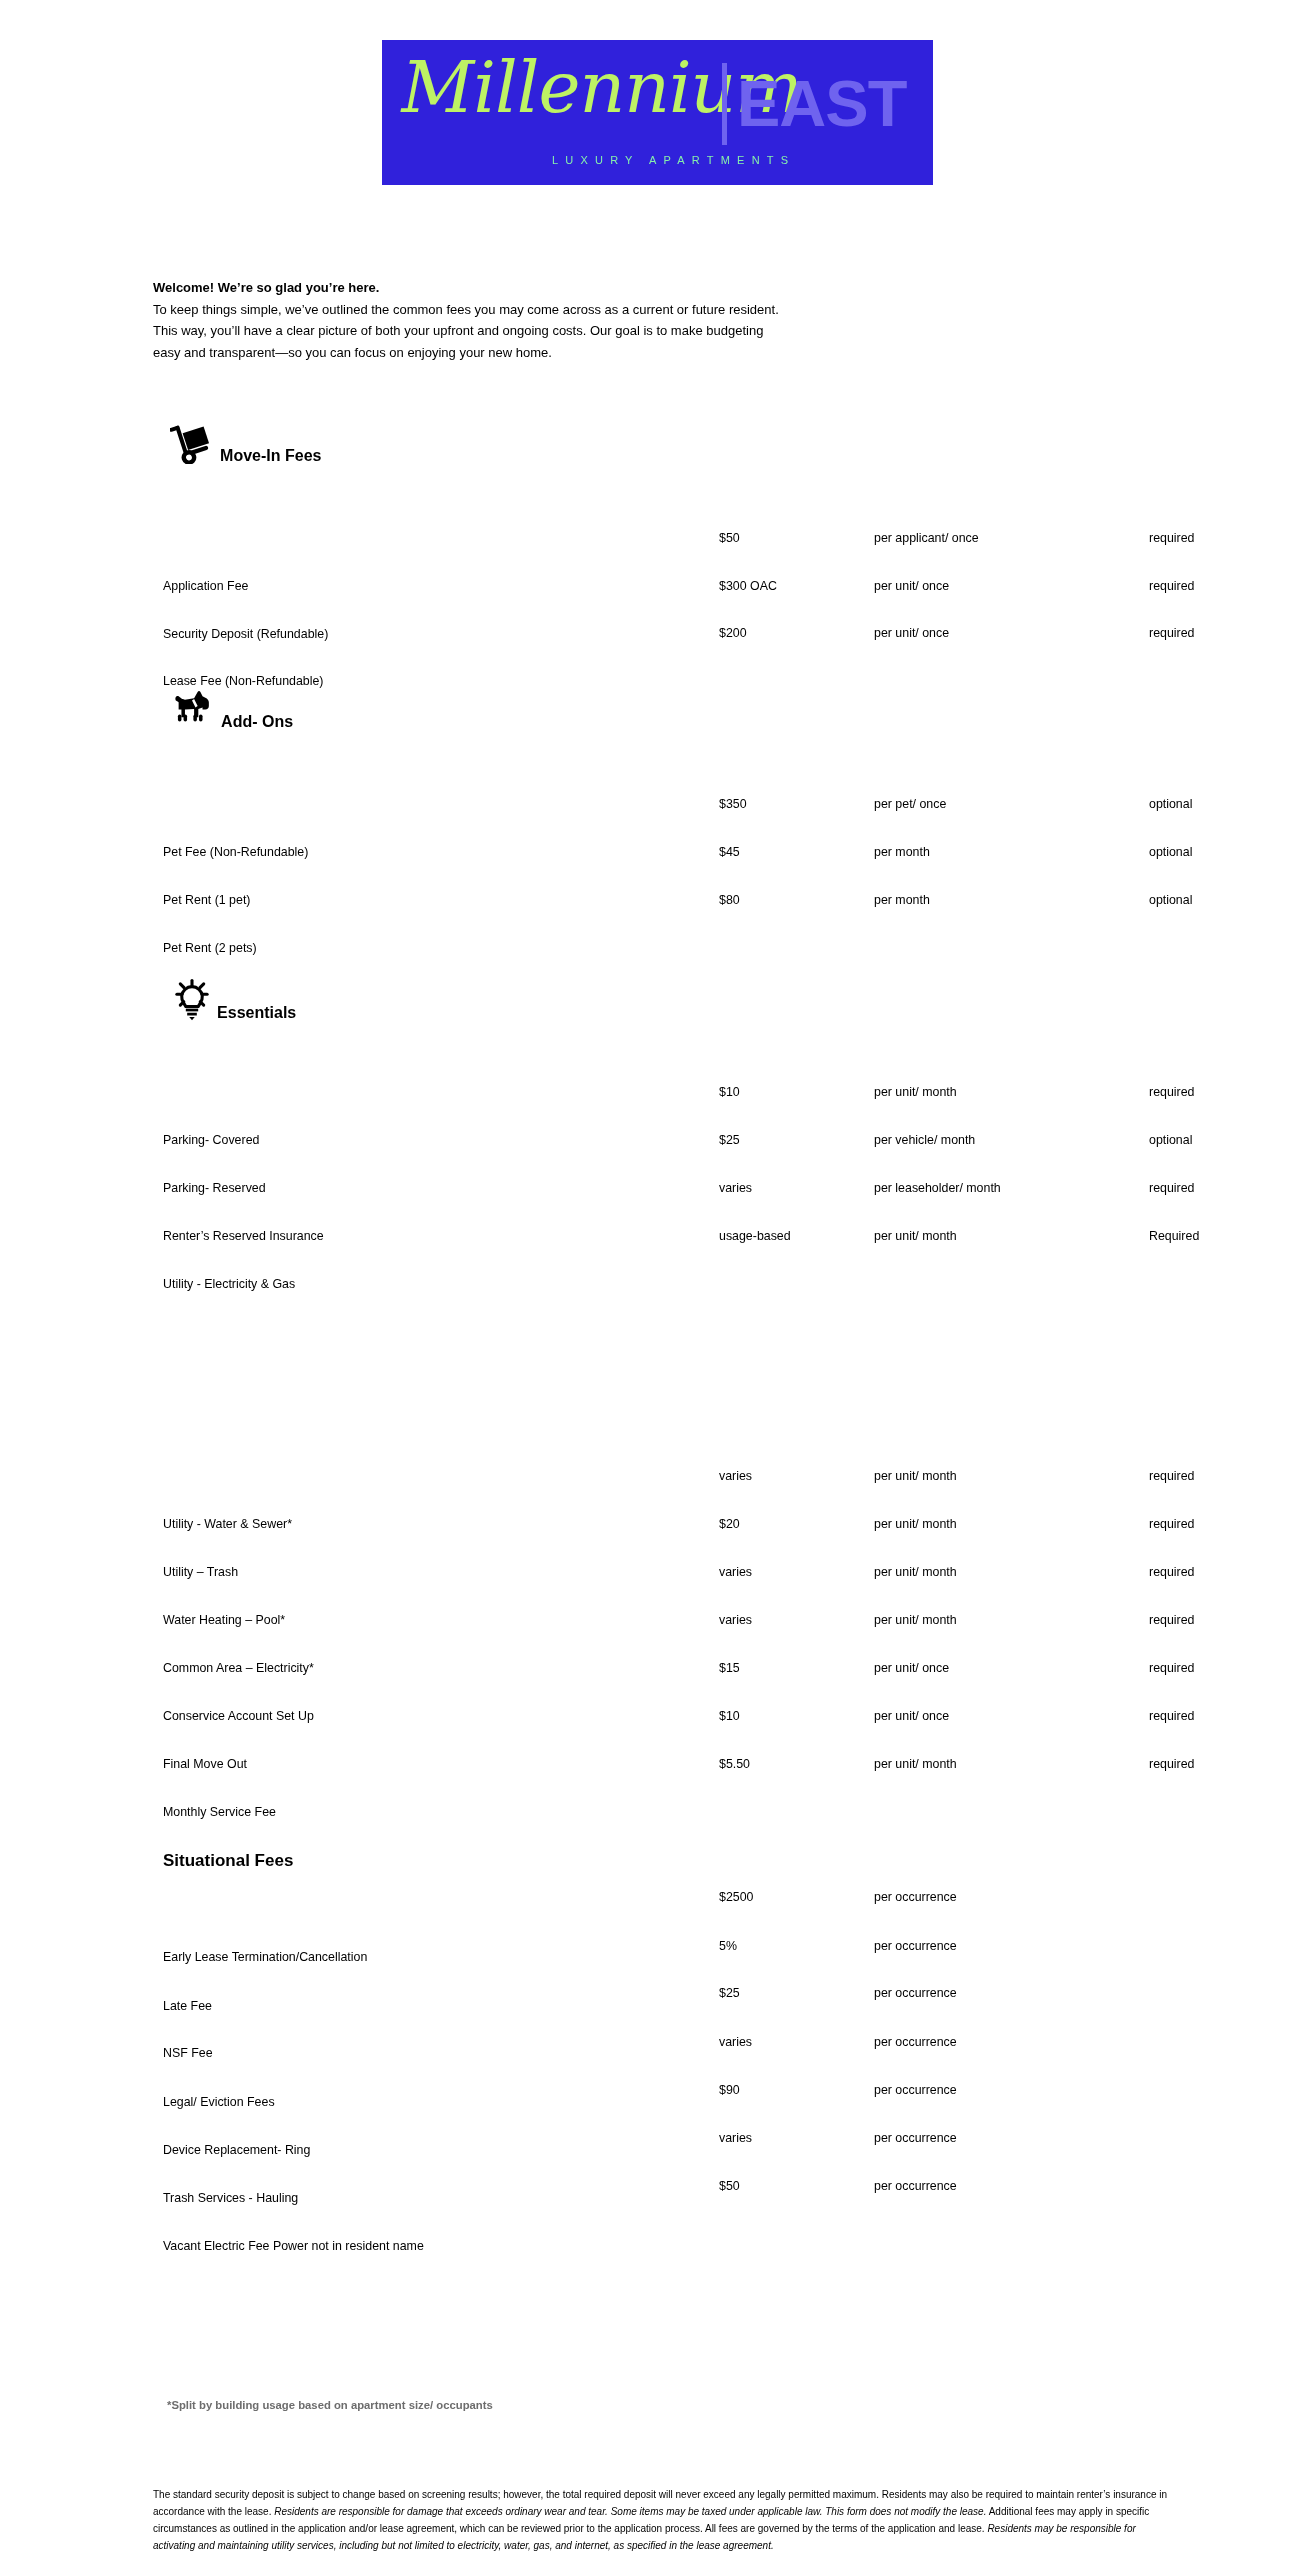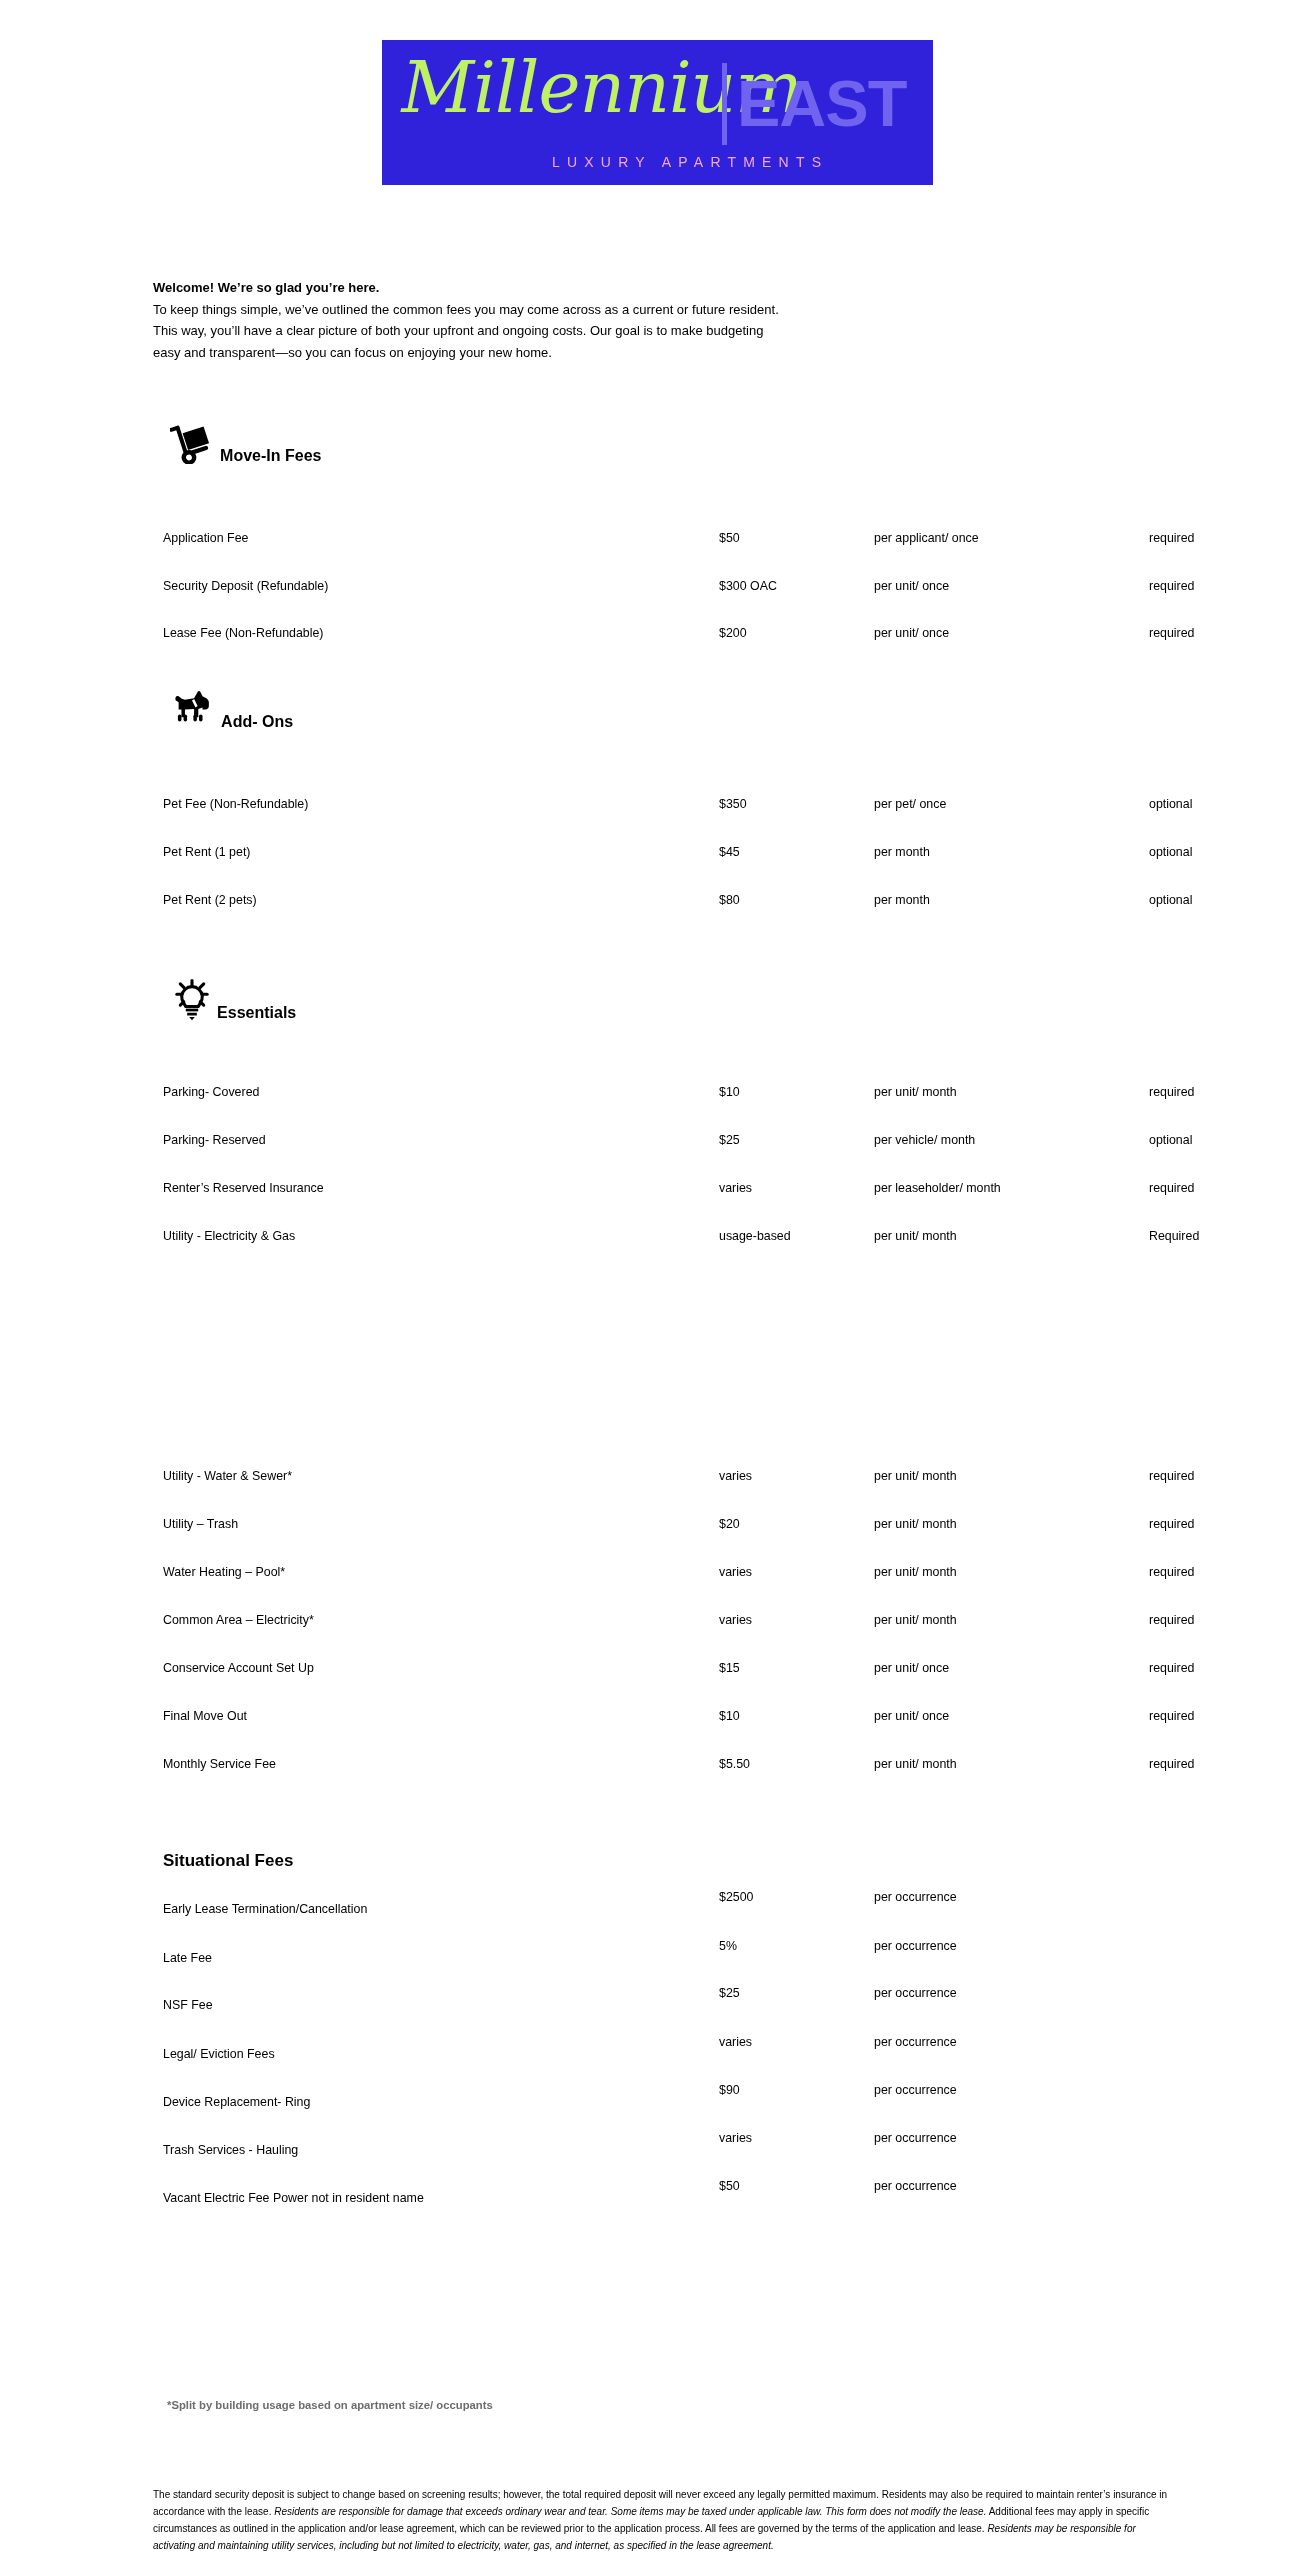--- a/index.html
+++ b/index.html
@@ -54,23 +54,23 @@
     line-height: 1;
     color: #6f63ef;
     letter-spacing: -1px;
     white-space: nowrap;
   }
   .logo-sub {
     position: absolute;
     left: 170px;
     top: 114px;
     font-family: "Liberation Sans", sans-serif;
-    font-size: 14px;
+    font-size: 11px;
     letter-spacing: 7.2px;
-    color: #f9a8d4;
+    color: #86efac;
     white-space: nowrap;
   }
 
   
   .intro {
     position: absolute;
     left: 153px;
     top: 277px;
     width: 1030px;
   }
@@ -110,20 +110,21 @@
   }
 
   
   .fee-row { position: absolute; left: 0; width: 1314px; height: 20.6px; }
   .fee-label {
     position: absolute;
     left: 163px;
     font-size: 12.4px;
     line-height: 16.5px;
     white-space: nowrap;
+    margin-top: 48px;
   }
   .fee-price {
     position: absolute;
     left: 719px;
     font-size: 12.4px;
     line-height: 16.5px;
     white-space: nowrap;
   }
   .fee-unit {
     position: absolute;

